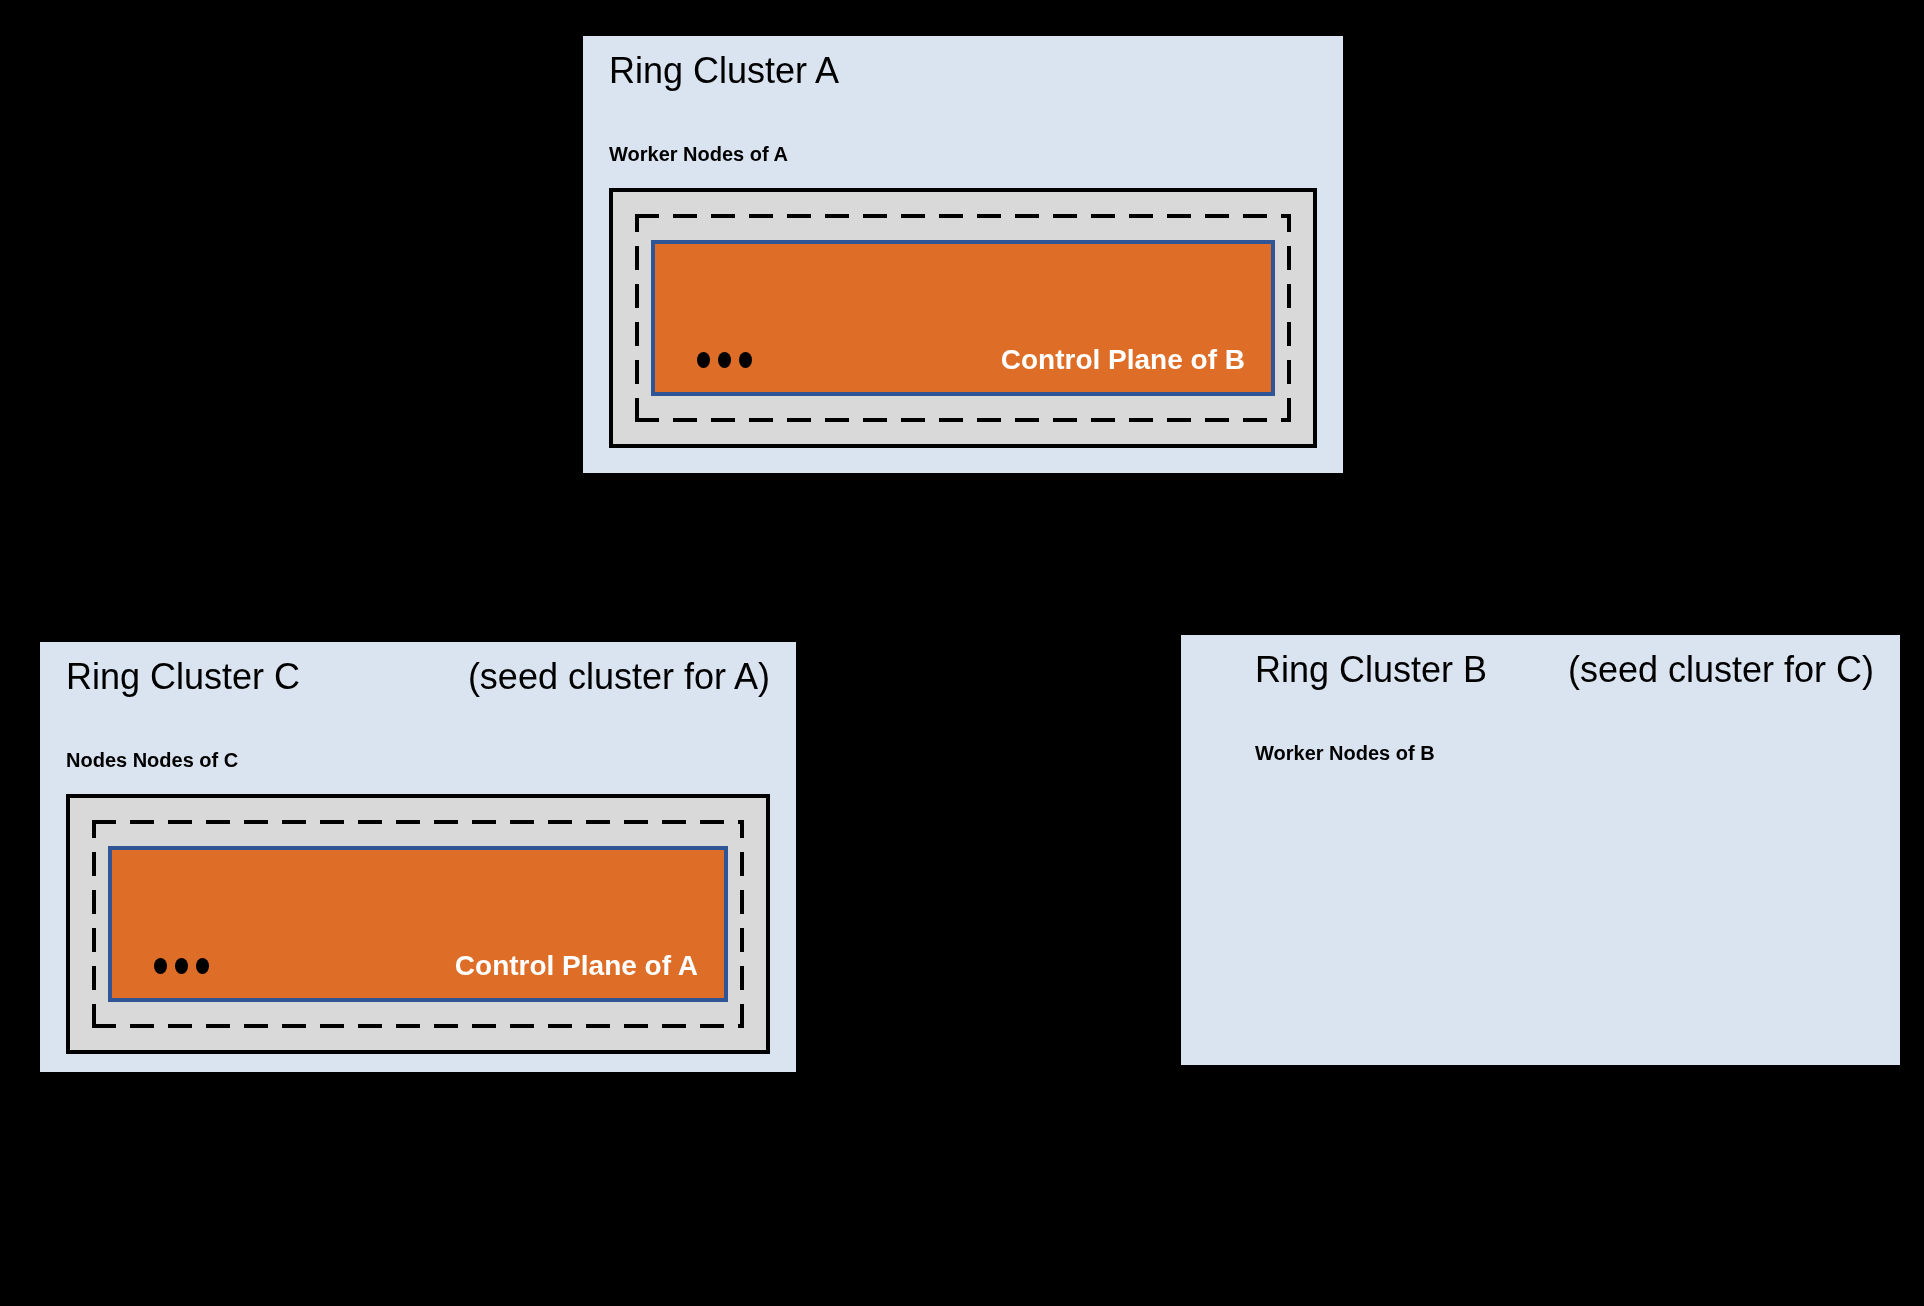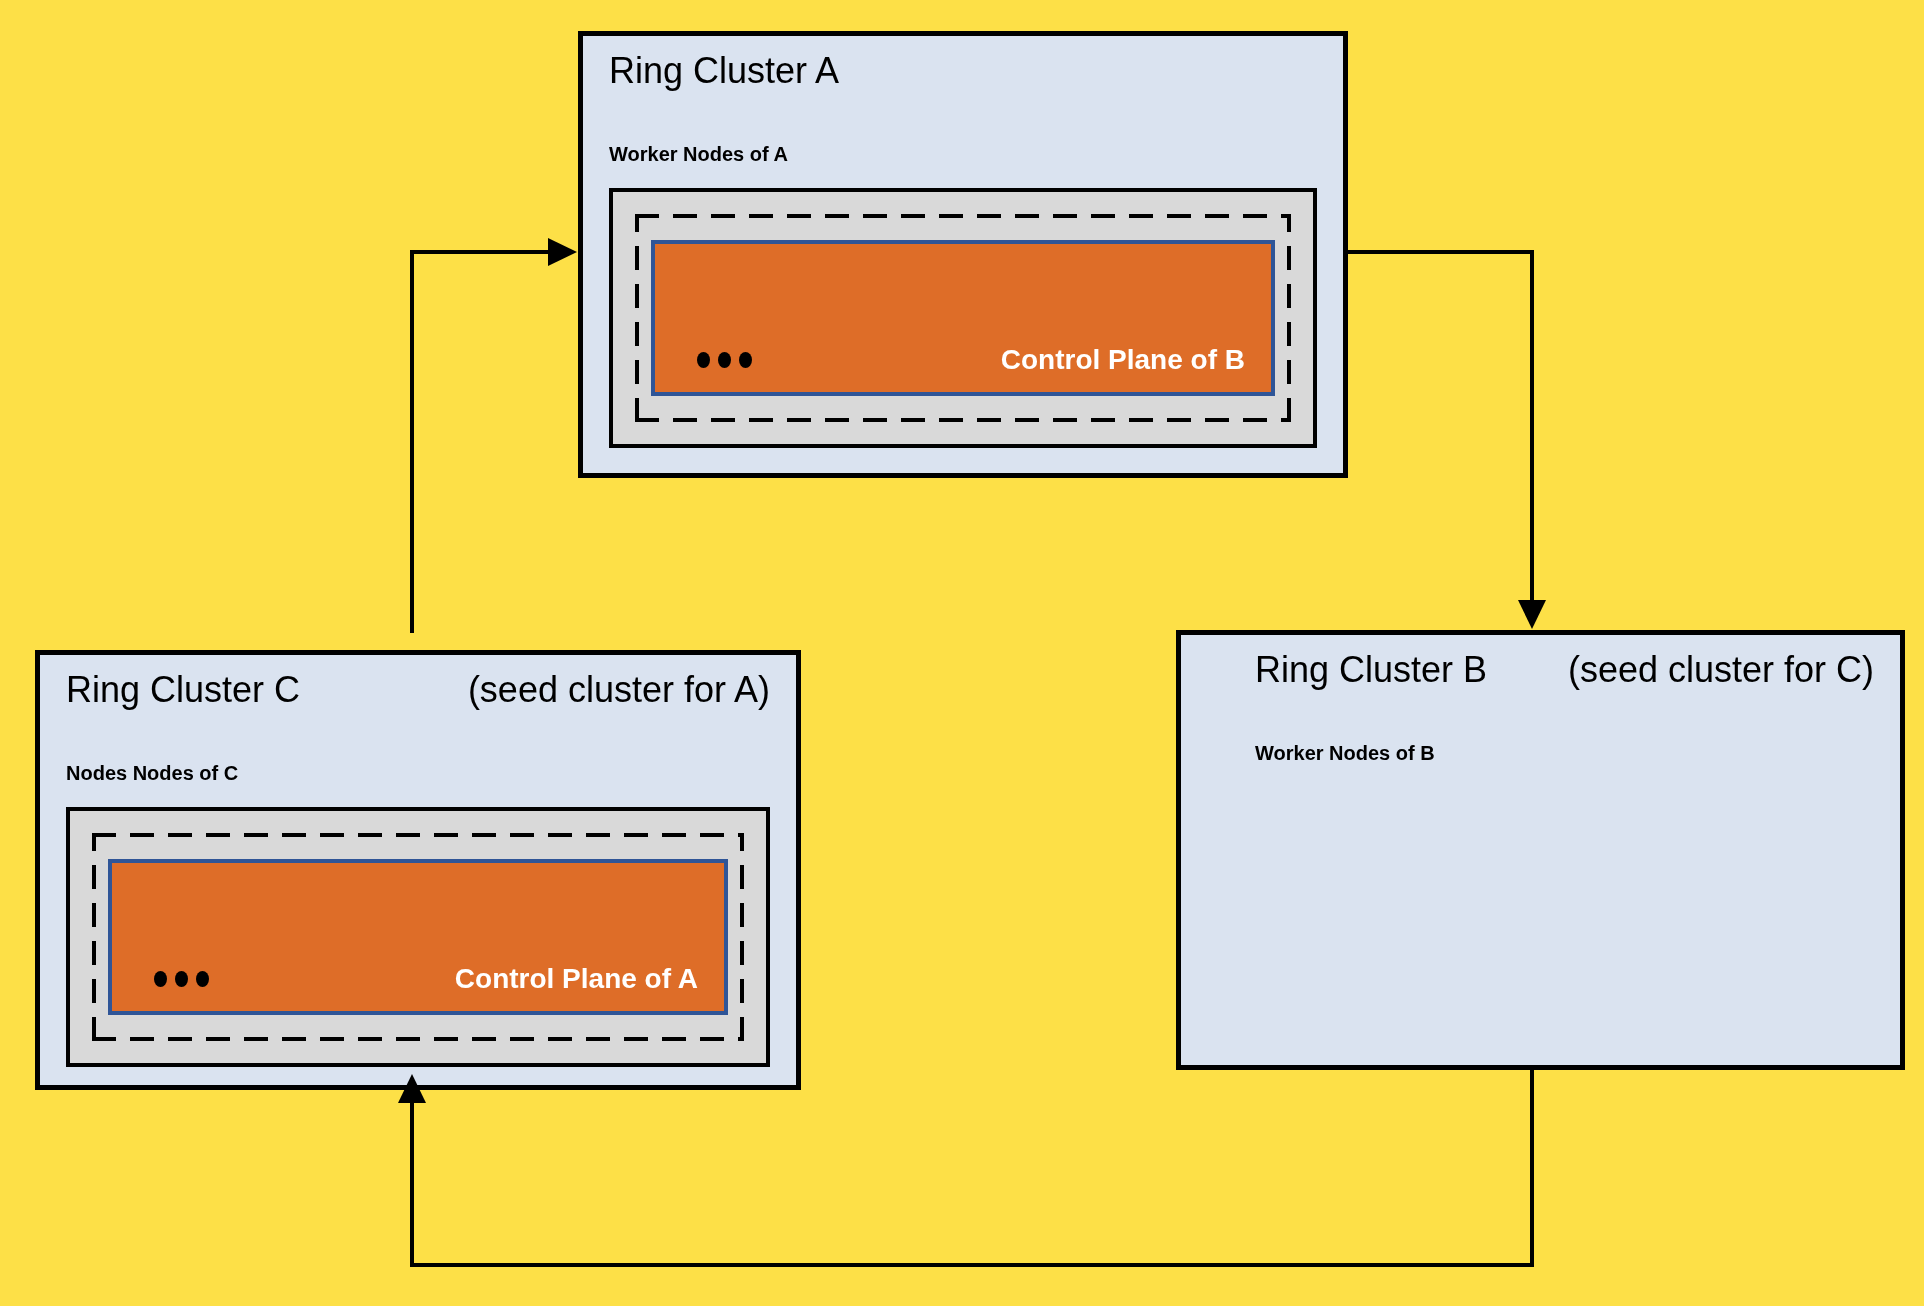--- a/index.html
+++ b/index.html
@@ -1,30 +1,30 @@
 <!DOCTYPE html>
 <html><head>
 <meta charset="utf-8">
 <style>
   html,body{margin:0;padding:0;background:#ffffff;}
   #canvas{
     position:relative;
     width:1924px;height:1306px;
-    background:#fde047;
+    background:#000000;
     font-family:"Liberation Sans", sans-serif;
     overflow:hidden;
   }
   .cluster{
     position:absolute;
     box-sizing:border-box;
     background:#dae3f0;
     border:5px solid #000;
   }
   #cluster-a{left:578px;top:31px;width:770px;height:447px;}
-  #cluster-c{left:35px;top:650px;width:766px;height:440px;}
+  #cluster-c{left:35px;top:637px;width:766px;height:440px;}
   #cluster-b{left:1176px;top:630px;width:729px;height:440px;padding-left:48px;}
   .title-row{
     display:flex;
     justify-content:space-between;
     align-items:baseline;
     padding:14px 26px 0 26px;
     font-size:36px;
     line-height:42px;
     color:#000;
   }

